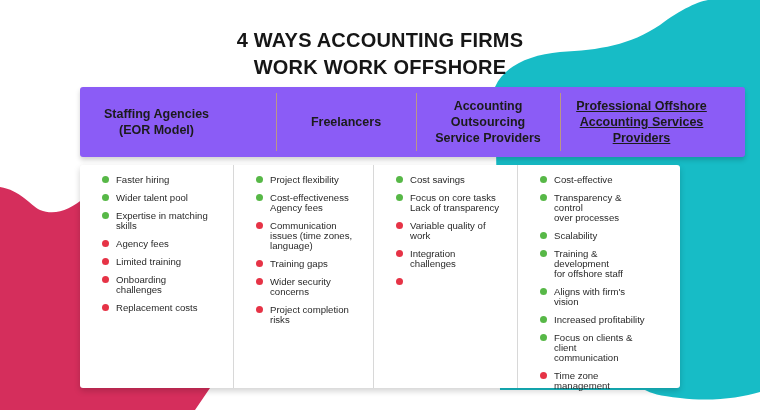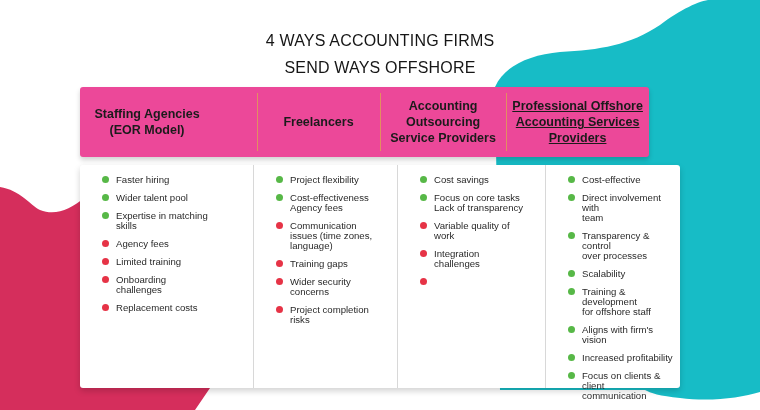--- a/index.html
+++ b/index.html
@@ -3,82 +3,81 @@
   <meta charset="utf-8">
   <style>
     * { box-sizing: border-box; margin: 0; padding: 0; }
     html, body { width: 760px; height: 410px; overflow: hidden; background: #ffffff; }
     body { position: relative; font-family: "Liberation Sans", "DejaVu Sans", sans-serif; color: #1e1e1e; }
 
     .bg-shapes { position: absolute; left: 0; top: 0; width: 760px; height: 410px; z-index: 0; }
 
     .title {
       position: absolute; left: 0; top: 27px; width: 760px;
-      text-align: center; font-weight: 400; font-size: 16px; line-height: 27px;
+      text-align: center; font-weight: 700; font-size: 20px; line-height: 27px;
       color: #161616; letter-spacing: 0.2px; z-index: 2;
     }
 
     .header-bar {
-      position: absolute; left: 80px; top: 87px; width: 569px; height: 70px;
-      background: #ec4899; border-radius: 3px; z-index: 2;
+      position: absolute; left: 80px; top: 87px; width: 665px; height: 70px;
+      background: #8b5cf6; border-radius: 3px; z-index: 2;
       box-shadow: 0 3px 5px rgba(0,0,0,0.18);
       display: flex;
     }
     .header-cell {
       display: flex; align-items: center; justify-content: center; text-align: center;
       font-weight: 700; font-size: 12.5px; line-height: 16px; color: #1b1b1b;
       padding: 0 6px; position: relative;
     }
     .header-cell + .header-cell::before {
       content: ""; position: absolute; left: 0; top: 6px; bottom: 6px; width: 1px;
       background: rgba(220,190,60,0.6);
     }
 
     .body-panel {
       position: absolute; left: 80px; top: 165px; width: 600px; height: 223px;
       background: #ffffff; border-radius: 3px; z-index: 2;
       box-shadow: 0 3px 6px rgba(0,0,0,0.18);
       display: flex;
-      justify-content: space-between;
     }
     .col { position: relative; padding: 10px 6px 0 22px; }
     .col + .col { border-left: 1.5px solid #d8d8d8; }
 
     .item {
       position: relative; font-size: 9.6px; line-height: 10px; color: #2a2a2a;
       padding-left: 14px; margin-bottom: 8px; white-space: pre-line;
     }
     .dot {
       position: absolute; left: 0; top: 1px; width: 7px; height: 7px; border-radius: 50%;
     }
     .dot.pro { background: #57b847; }
     .dot.con { background: #e63346; }
 
     .c1 { width: 153px; }
-    .c2 { width: 140px; margin-left: 16px; }
+    .c2 { width: 140px; }
     .c3 { width: 144px; }
     .c4 { width: 135px; }
     .h1 { width: 153px; }
     .h2 { width: 140px; margin-left: 43px; }
     .h3 { width: 144px; }
     .h4 { width: 163px; text-decoration: underline; }
   </style>
 </head>
 <body>
 
 <svg class="bg-shapes" viewBox="0 0 760 410" width="760" height="410">
 
   <path d="M495 87 C 505 65, 530 55, 560 52 C 600 50, 630 45, 660 25 C 680 10, 700 0, 710 0 L 760 0 L 760 392 C 740 398, 710 402, 680 398 C 660 396, 650 393, 645 390 L 500 390 Z" fill="#17bcc6"></path>
 
   <path d="M0 187 C 20 190, 30 205, 40 210 C 55 216, 70 210, 85 197 L 85 388 L 210 388 L 195 410 L 0 410 Z" fill="#d52e5c"></path>
 </svg>
 
 <div class="title">
   <div>4 WAYS ACCOUNTING FIRMS</div>
-  <div>SEND WAYS OFFSHORE</div>
+  <div>WORK WORK OFFSHORE</div>
 </div>
 
 <div class="header-bar">
   <div class="header-cell h1" style="white-space:pre-line">Staffing Agencies
 (EOR Model)</div>
   <div class="header-cell h2" style="white-space:pre-line">Freelancers</div>
   <div class="header-cell h3" style="white-space:pre-line">Accounting
 Outsourcing
 Service Providers</div>
   <div class="header-cell h4" style="white-space:pre-line">Professional Offshore
@@ -116,22 +115,20 @@
       <div class="item"><span class="dot pro"></span><span>Focus on core tasks
 Lack of transparency</span></div>
       <div class="item"><span class="dot con"></span><span>Variable quality of
 work</span></div>
       <div class="item"><span class="dot con"></span><span>Integration
 challenges</span></div>
       <div class="item"><span class="dot con"></span></div>
     </div>
   <div class="col c4">
       <div class="item"><span class="dot pro"></span><span>Cost-effective</span></div>
-      <div class="item"><span class="dot pro"></span><span>Direct involvement with
-team</span></div>
       <div class="item"><span class="dot pro"></span><span>Transparency &amp; control
 over processes</span></div>
       <div class="item"><span class="dot pro"></span><span>Scalability</span></div>
       <div class="item"><span class="dot pro"></span><span>Training &amp; development
 for offshore staff</span></div>
       <div class="item"><span class="dot pro"></span><span>Aligns with firm's vision</span></div>
       <div class="item"><span class="dot pro"></span><span>Increased profitability</span></div>
       <div class="item"><span class="dot pro"></span><span>Focus on clients &amp; client
 communication</span></div>
       <div class="item"><span class="dot con"></span><span>Time zone management</span></div>

